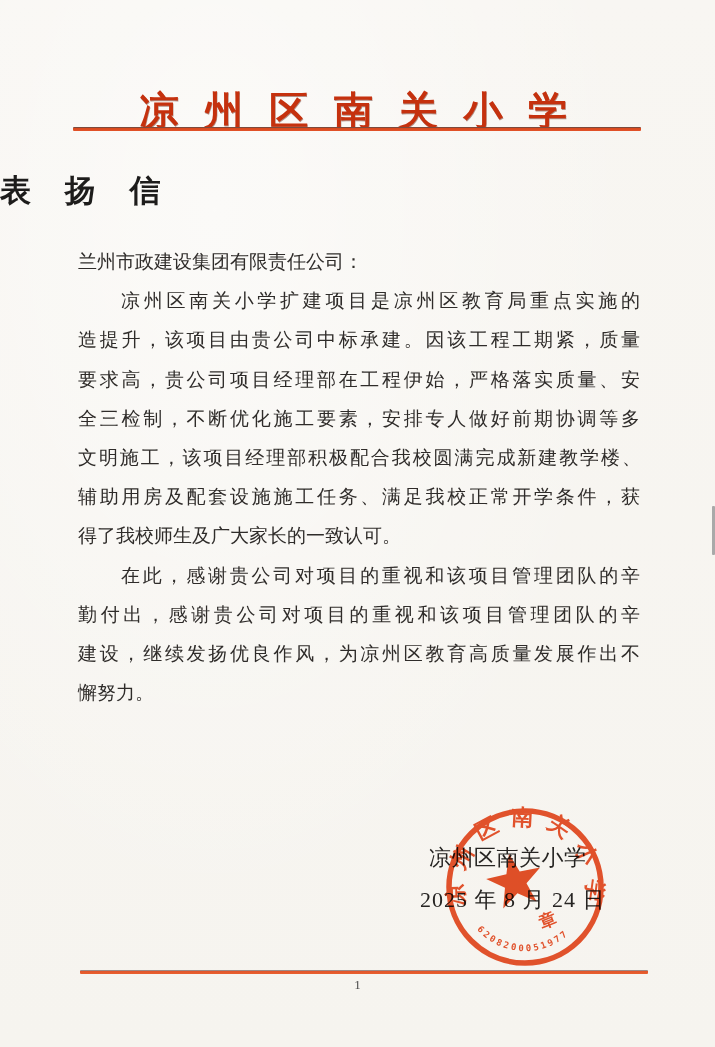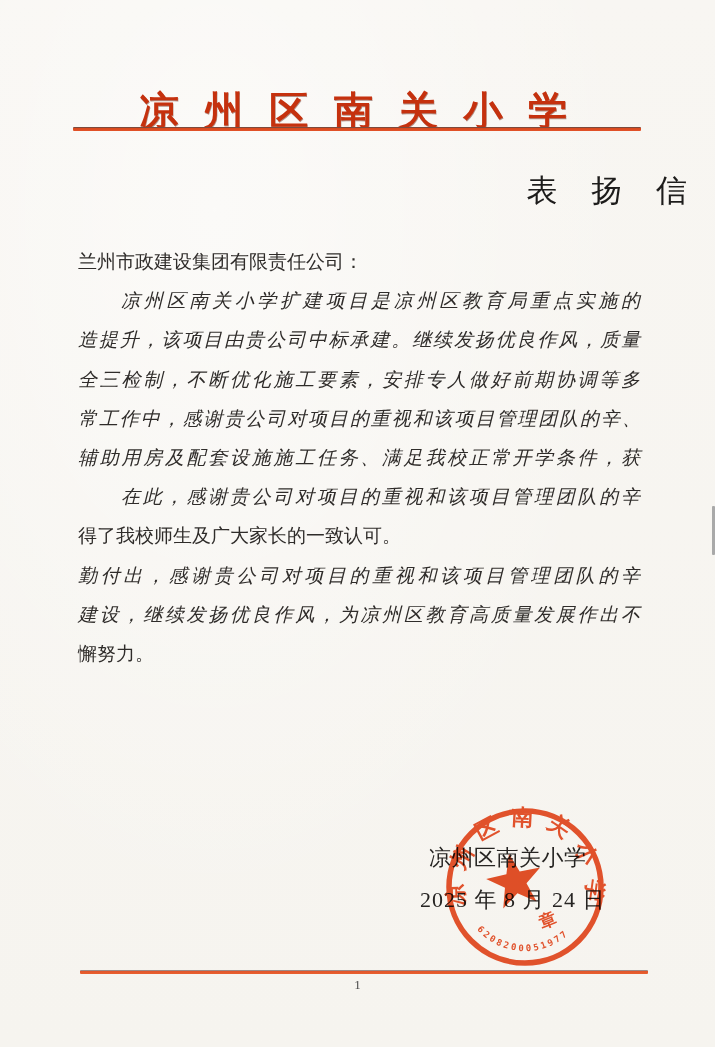--- a/index.html
+++ b/index.html
@@ -32,44 +32,43 @@
   .header-rule{
     position:absolute;
     left:73px;top:127px;
     width:568px;height:4px;
     background:linear-gradient(180deg,#7d4a3c 0%,#7d4a3c 30%,#d8481c 30%,#e2532a 100%);
     border-radius:1px;
   }
   .letter-title{
     position:absolute;
     top:170px;left:0;width:700px;
-    text-align:right;
+    text-align:left;
     font-size:31px;
-    font-weight:normal;
+    font-weight:bold;
     letter-spacing:13px;
     color:#1d1c1b;
     white-space:nowrap;
   }
   .letter-body{
     position:absolute;
     left:78px;top:242px;
     width:562px;
   }
   .bl{
     font-size:19px;
     line-height:39.2px;
     height:39.2px;
     white-space:nowrap;
     color:#2f2c2a;
   }
   .bl.just{
     white-space:normal;
     text-align:justify;
     text-align-last:justify;
-    font-style:italic;
   }
   .bl.ind{ text-indent:43px; }
   .bl.tight{ letter-spacing:-0.9px; }
   .sig-name{
     position:absolute;
     left:429px;top:843px;
     font-size:22px;
     letter-spacing:0.5px;
     color:#262422;
     z-index:2;
@@ -138,26 +137,27 @@
 <div class="paper">
 
   <div class="school-name">凉 州 区 南 关 小 学</div>
   <div class="header-rule"></div>
 
   <div class="letter-title">表 扬 信</div>
 
   <div class="letter-body">
     <div class="bl">兰州市政建设集团有限责任公司：</div>
     <div class="bl just ind">凉州区南关小学扩建项目是凉州区教育局重点实施的</div>
-    <div class="bl just">造提升，该项目由贵公司中标承建。继续发扬优良作风，质量</div>
+    <div class="bl just">造提升，该项目由贵公司中标承建。因该工程工期紧，质量</div>
+    <div class="bl just">要求高，贵公司项目经理部在工程伊始，严格落实质量、安</div>
     <div class="bl just">全三检制，不断优化施工要素，安排专人做好前期协调等多</div>
-    <div class="bl just tight">常工作中，感谢贵公司对项目的重视和该项目管理团队的辛、</div>
+    <div class="bl just tight">文明施工，该项目经理部积极配合我校圆满完成新建教学楼、</div>
     <div class="bl just">辅助用房及配套设施施工任务、满足我校正常开学条件，获</div>
+    <div class="bl">得了我校师生及广大家长的一致认可。</div>
     <div class="bl just ind">在此，感谢贵公司对项目的重视和该项目管理团队的辛</div>
-    <div class="bl">得了我校师生及广大家长的一致认可。</div>
     <div class="bl just">勤付出，感谢贵公司对项目的重视和该项目管理团队的辛</div>
     <div class="bl just">建设，继续发扬优良作风，为凉州区教育高质量发展作出不</div>
     <div class="bl">懈努力。</div>
   </div>
 
   <div class="sig-name">凉州区南关小学</div>
   <div class="sig-date">2025 年 8 月 24 日</div>
 
   <svg class="seal" viewBox="0 0 164 164" xmlns="http://www.w3.org/2000/svg">
     <circle cx="82" cy="82" r="76" fill="none" stroke="#e8481e" stroke-width="5.5"></circle>

